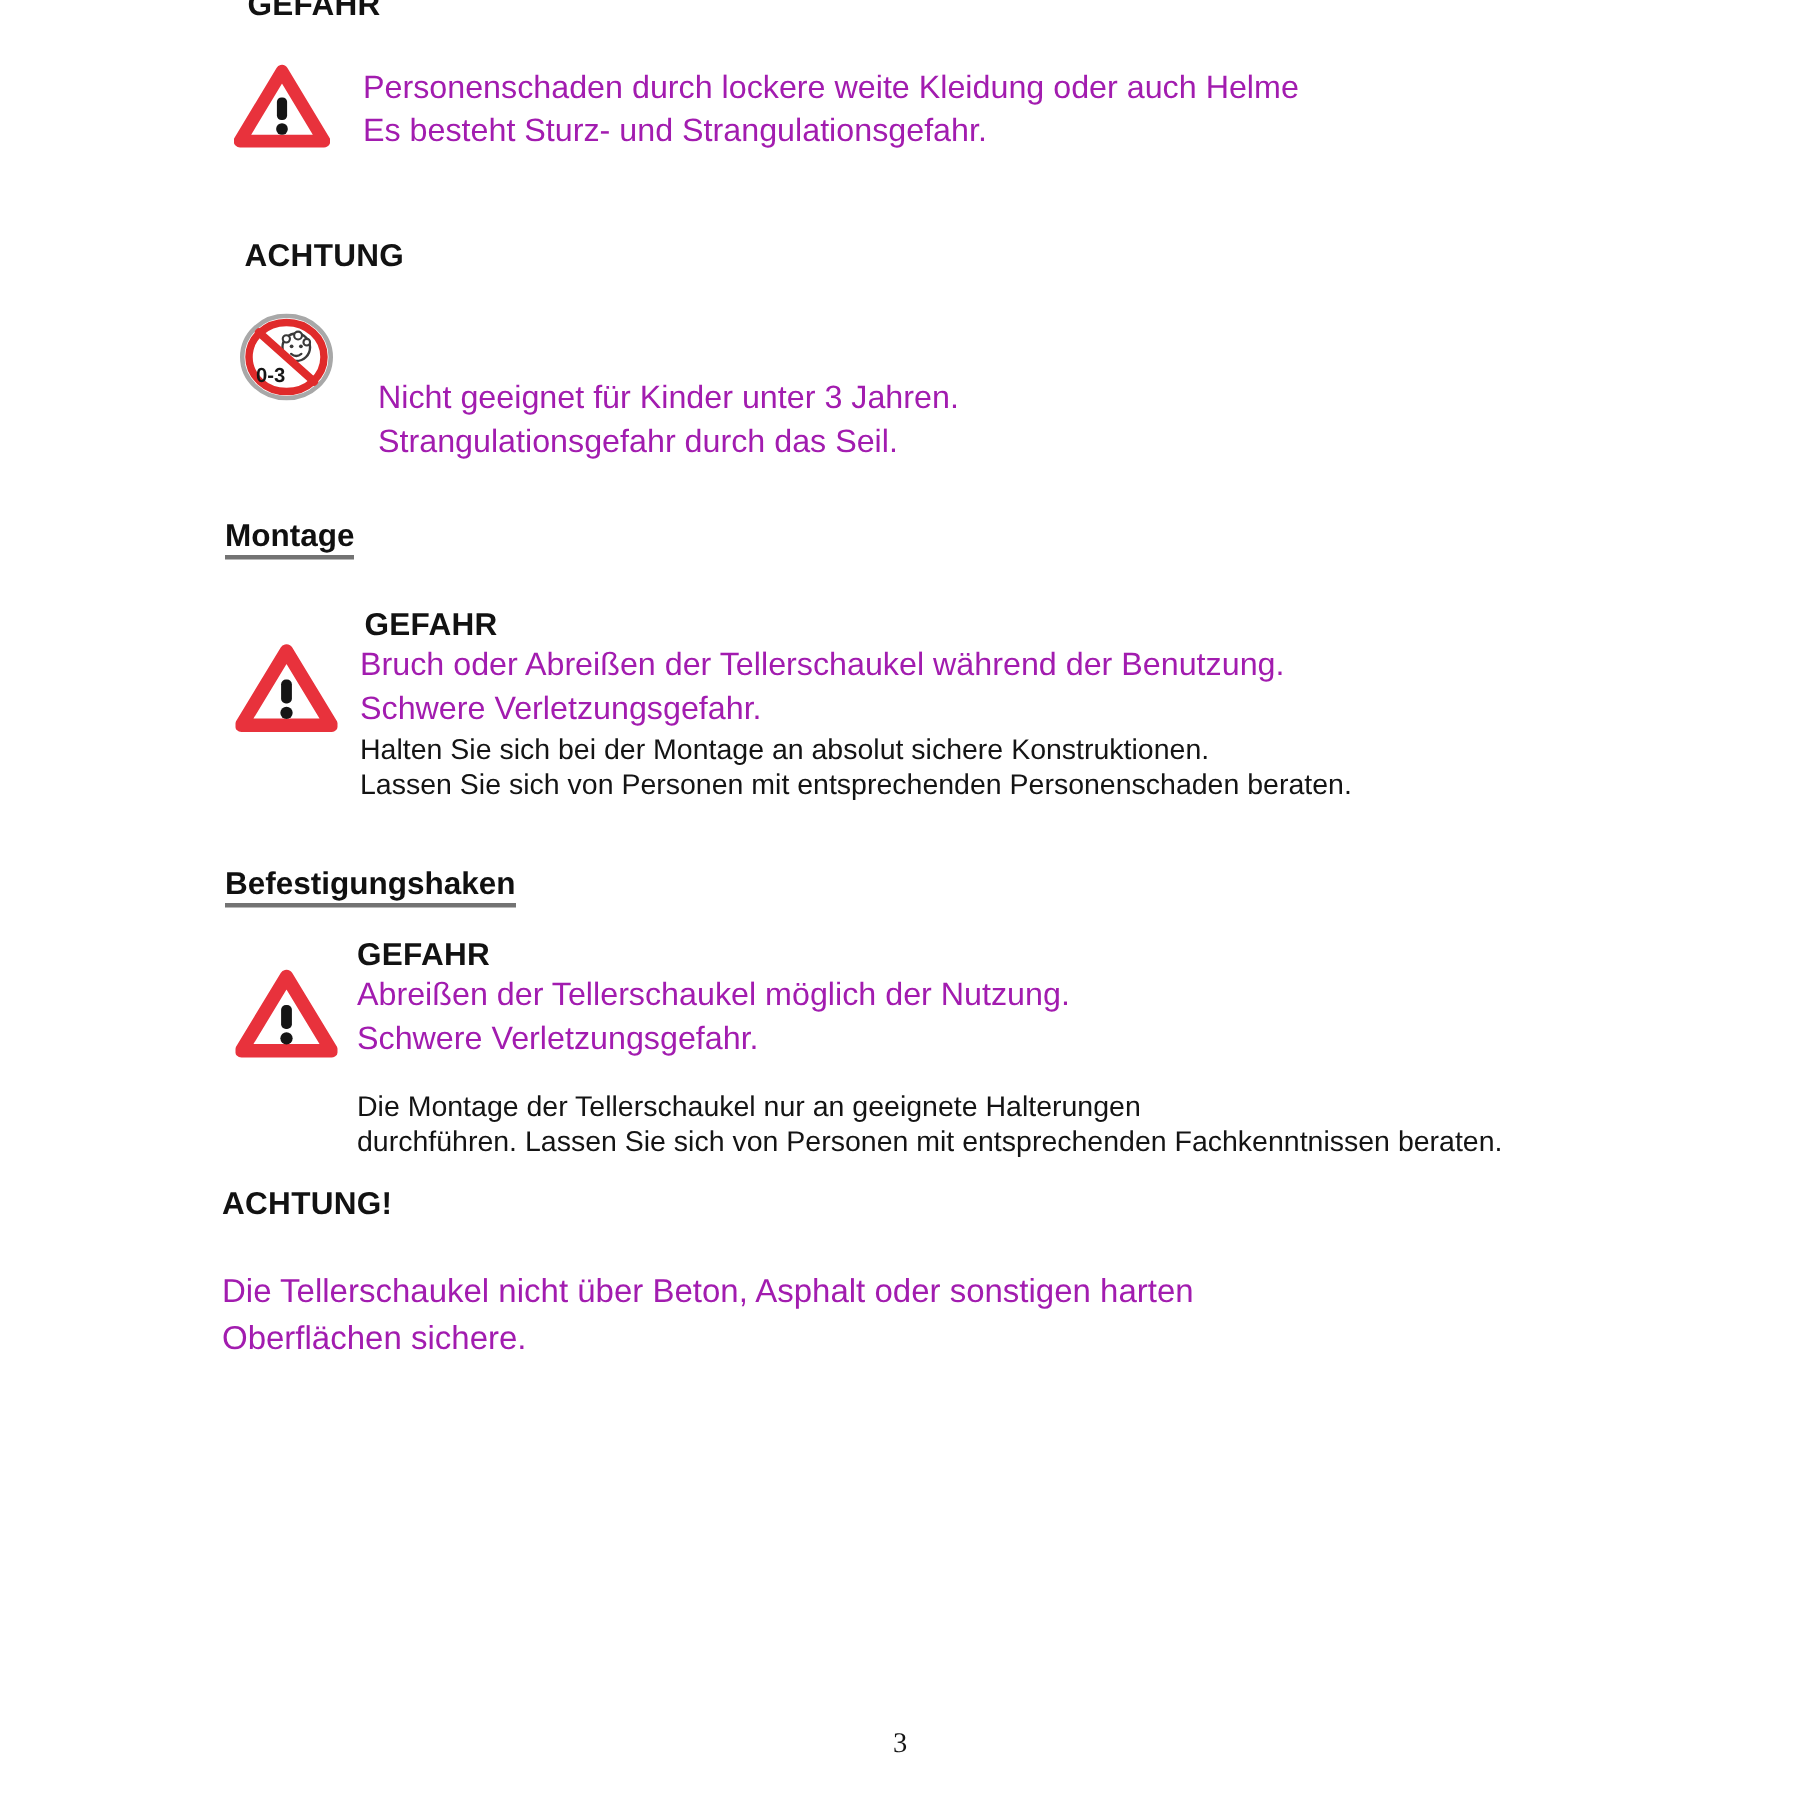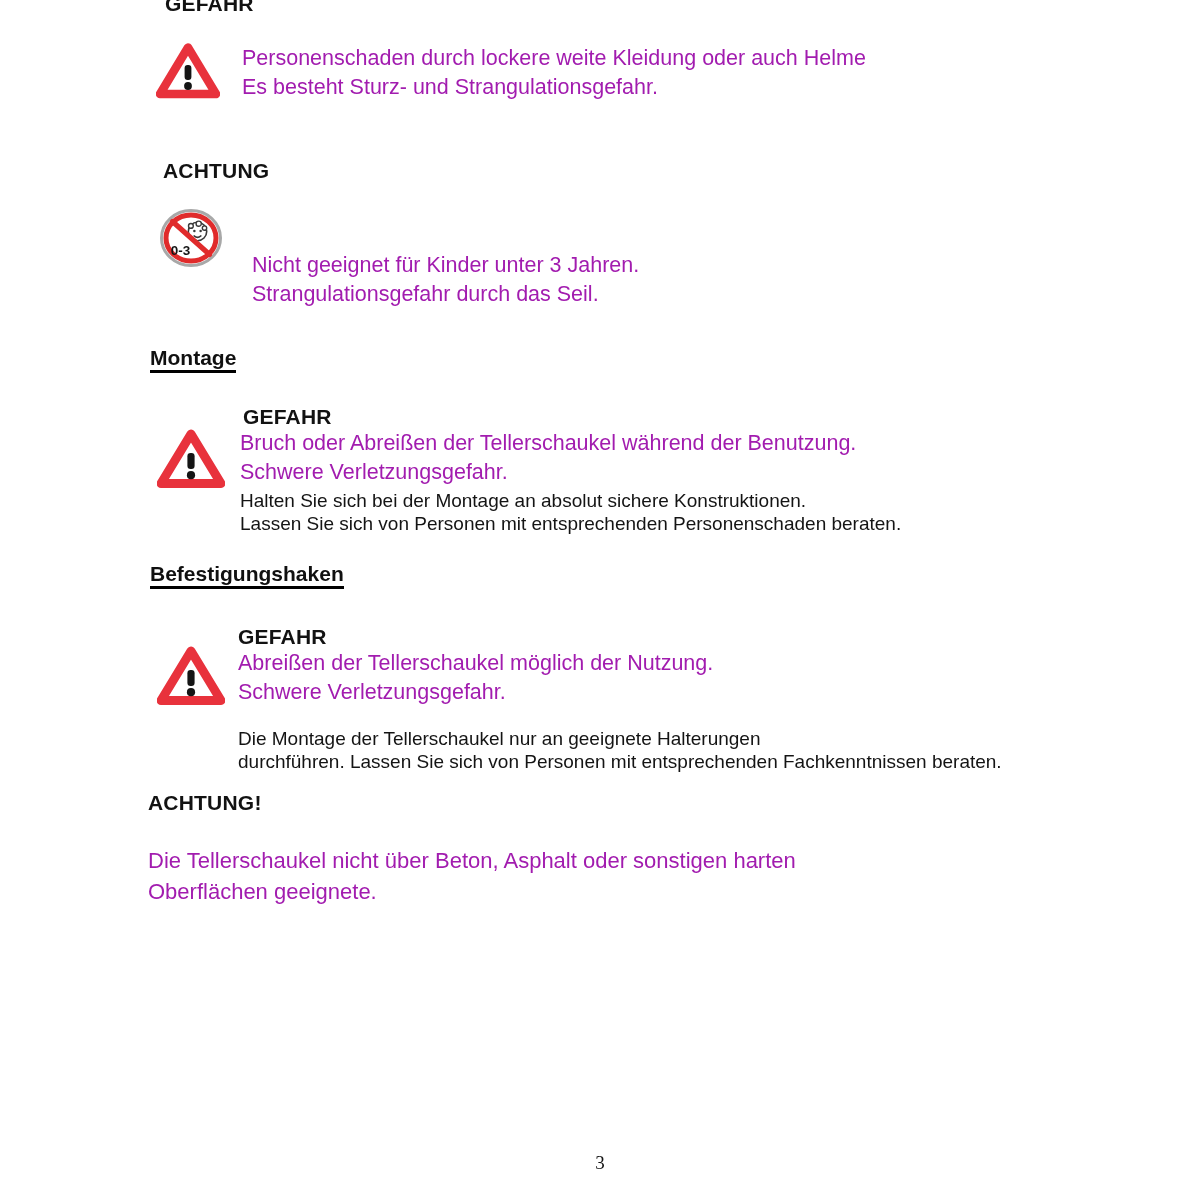--- a/index.html
+++ b/index.html
@@ -29,21 +29,21 @@
     font-size: 21px;
     letter-spacing: 0.2px;
     color: #121212;
     white-space: nowrap;
   }
   .sec-head {
     font-weight: bold;
     font-size: 21px;
     color: #101010;
     display: inline-block;
-    border-bottom: 3px solid #000000;
+    border-bottom: 3px solid #737373;
     padding-bottom: 1px;
     line-height: 1.1;
     white-space: nowrap;
   }
   .body-line {
     font-size: 21.5px;
     line-height: 29px;
     color: #a21caf;
     white-space: nowrap;
   }
@@ -140,21 +140,21 @@
   </div>
 
   <div class="abs" style="left:240px; top:405px;">
     <div class="hdr-bold" style="margin-left:3px;">GEFAHR</div>
     <div class="body-line">Bruch oder Abreißen der Tellerschaukel während der Benutzung.</div>
     <div class="body-line">Schwere Verletzungsgefahr.</div>
     <div class="small-line" style="margin-top:2px;">Halten Sie sich bei der Montage an absolut sichere Konstruktionen.</div>
     <div class="small-line">Lassen Sie sich von Personen mit entsprechenden Personenschaden beraten.</div>
   </div>
 
-  <div class="abs" style="left:150px; top:562px;">
+  <div class="abs" style="left:150px; top:578px;">
     <span class="sec-head">Befestigungshaken</span>
   </div>
 
   <div class="abs" style="left:157px; top:645px;">
     <svg class="tri-icon" width="68" height="62" viewBox="0 0 68 62">
       <path d="M34 6 L64 55.5 L4 55.5 Z" fill="none" stroke="#e8323c" stroke-width="9" stroke-linejoin="round" stroke-linecap="round"></path>
       <rect x="30.4" y="25" width="7.2" height="16" rx="3.2" fill="#151515"></rect>
       <circle cx="34" cy="47.2" r="4.1" fill="#151515"></circle>
     </svg>
   </div>
@@ -166,18 +166,18 @@
     <div class="small-line" style="margin-top:20px;"> Die Montage der Tellerschaukel nur an geeignete Halterungen</div>
     <div class="small-line">durchführen. Lassen Sie sich von Personen mit entsprechenden Fachkenntnissen beraten.</div>
   </div>
 
   <div class="abs" style="left:148px; top:791px;text-align:right;">
     <span class="hdr-bold">ACHTUNG!</span>
   </div>
 
   <div class="abs" style="left:148px; top:845px;">
     <div class="body-line" style="font-size:22px; line-height:31px;">Die Tellerschaukel nicht über Beton, Asphalt oder sonstigen harten</div>
-    <div class="body-line" style="font-size:22px; line-height:31px;">Oberflächen geeignete.</div>
+    <div class="body-line" style="font-size:22px; line-height:31px;">Oberflächen sichere.</div>
   </div>
 
   <div class="page-num" style="top:1152px;">3</div>
 
 </div>
 
 </body></html>

